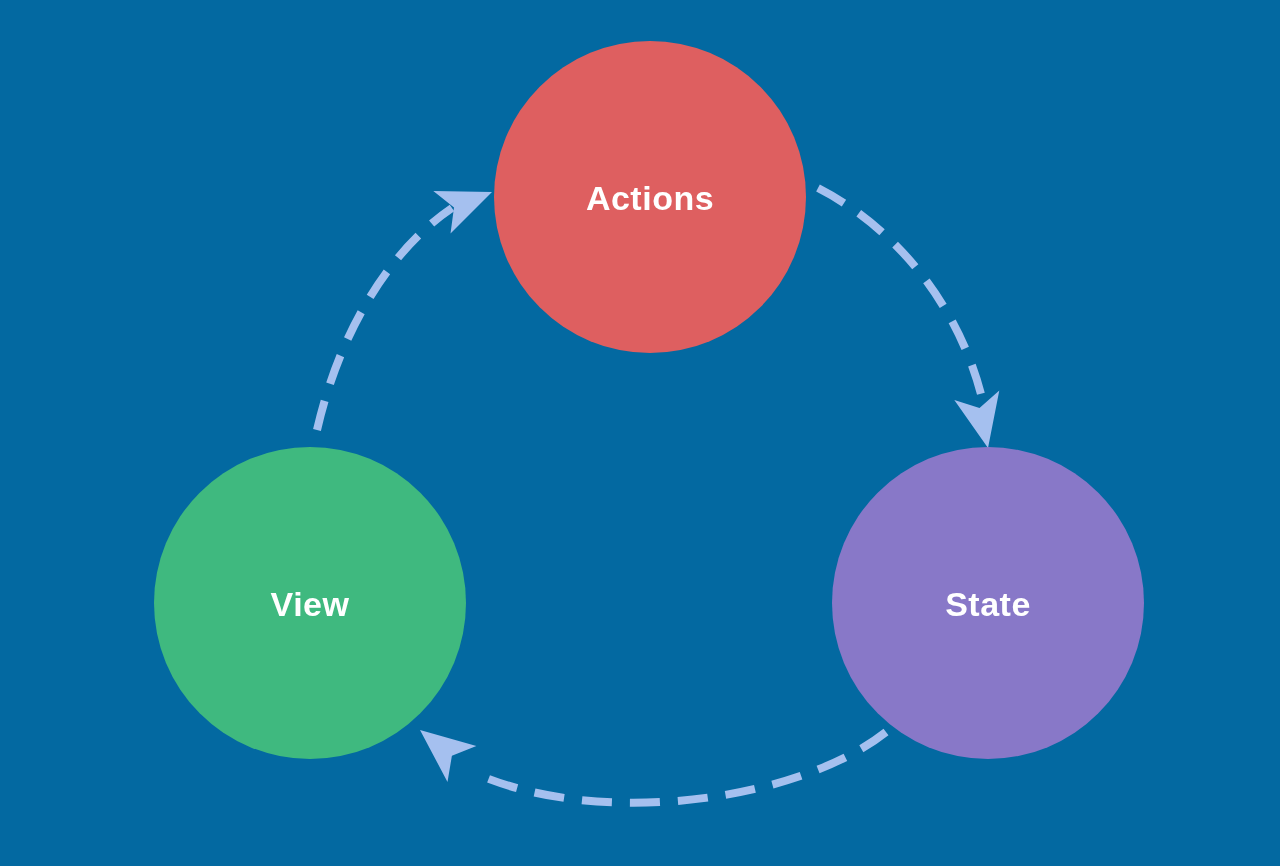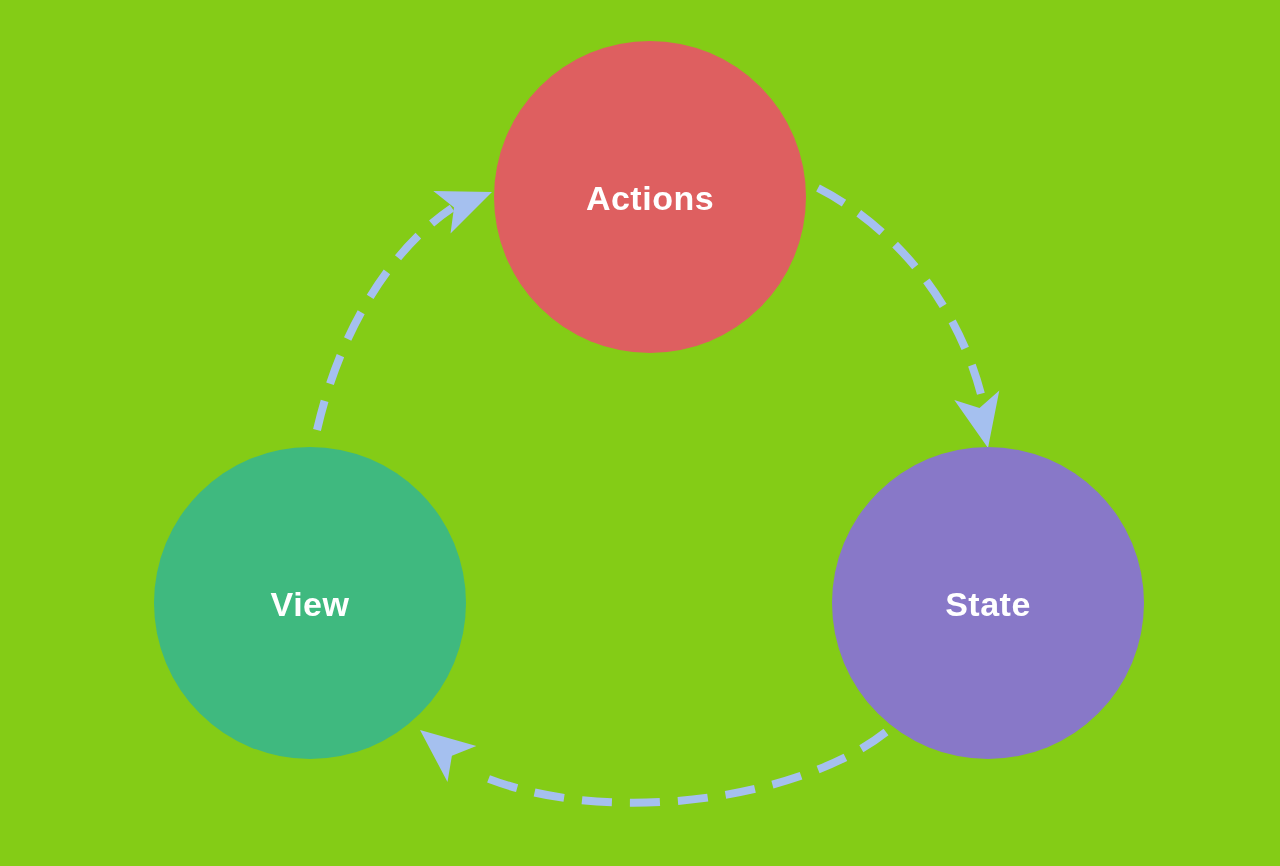--- a/index.html
+++ b/index.html
@@ -10,21 +10,21 @@
   body {
     width: 1280px;
     height: 866px;
     overflow: hidden;
     font-family: "Liberation Sans", sans-serif;
   }
   #diagram-root {
     position: relative;
     width: 1280px;
     height: 866px;
-    background: #84cc16;
+    background: #0369a1;
   }
   #flow-svg {
     position: absolute;
     top: 0;
     left: 0;
     width: 1280px;
     height: 866px;
     display: block;
   }
   .node-label {

